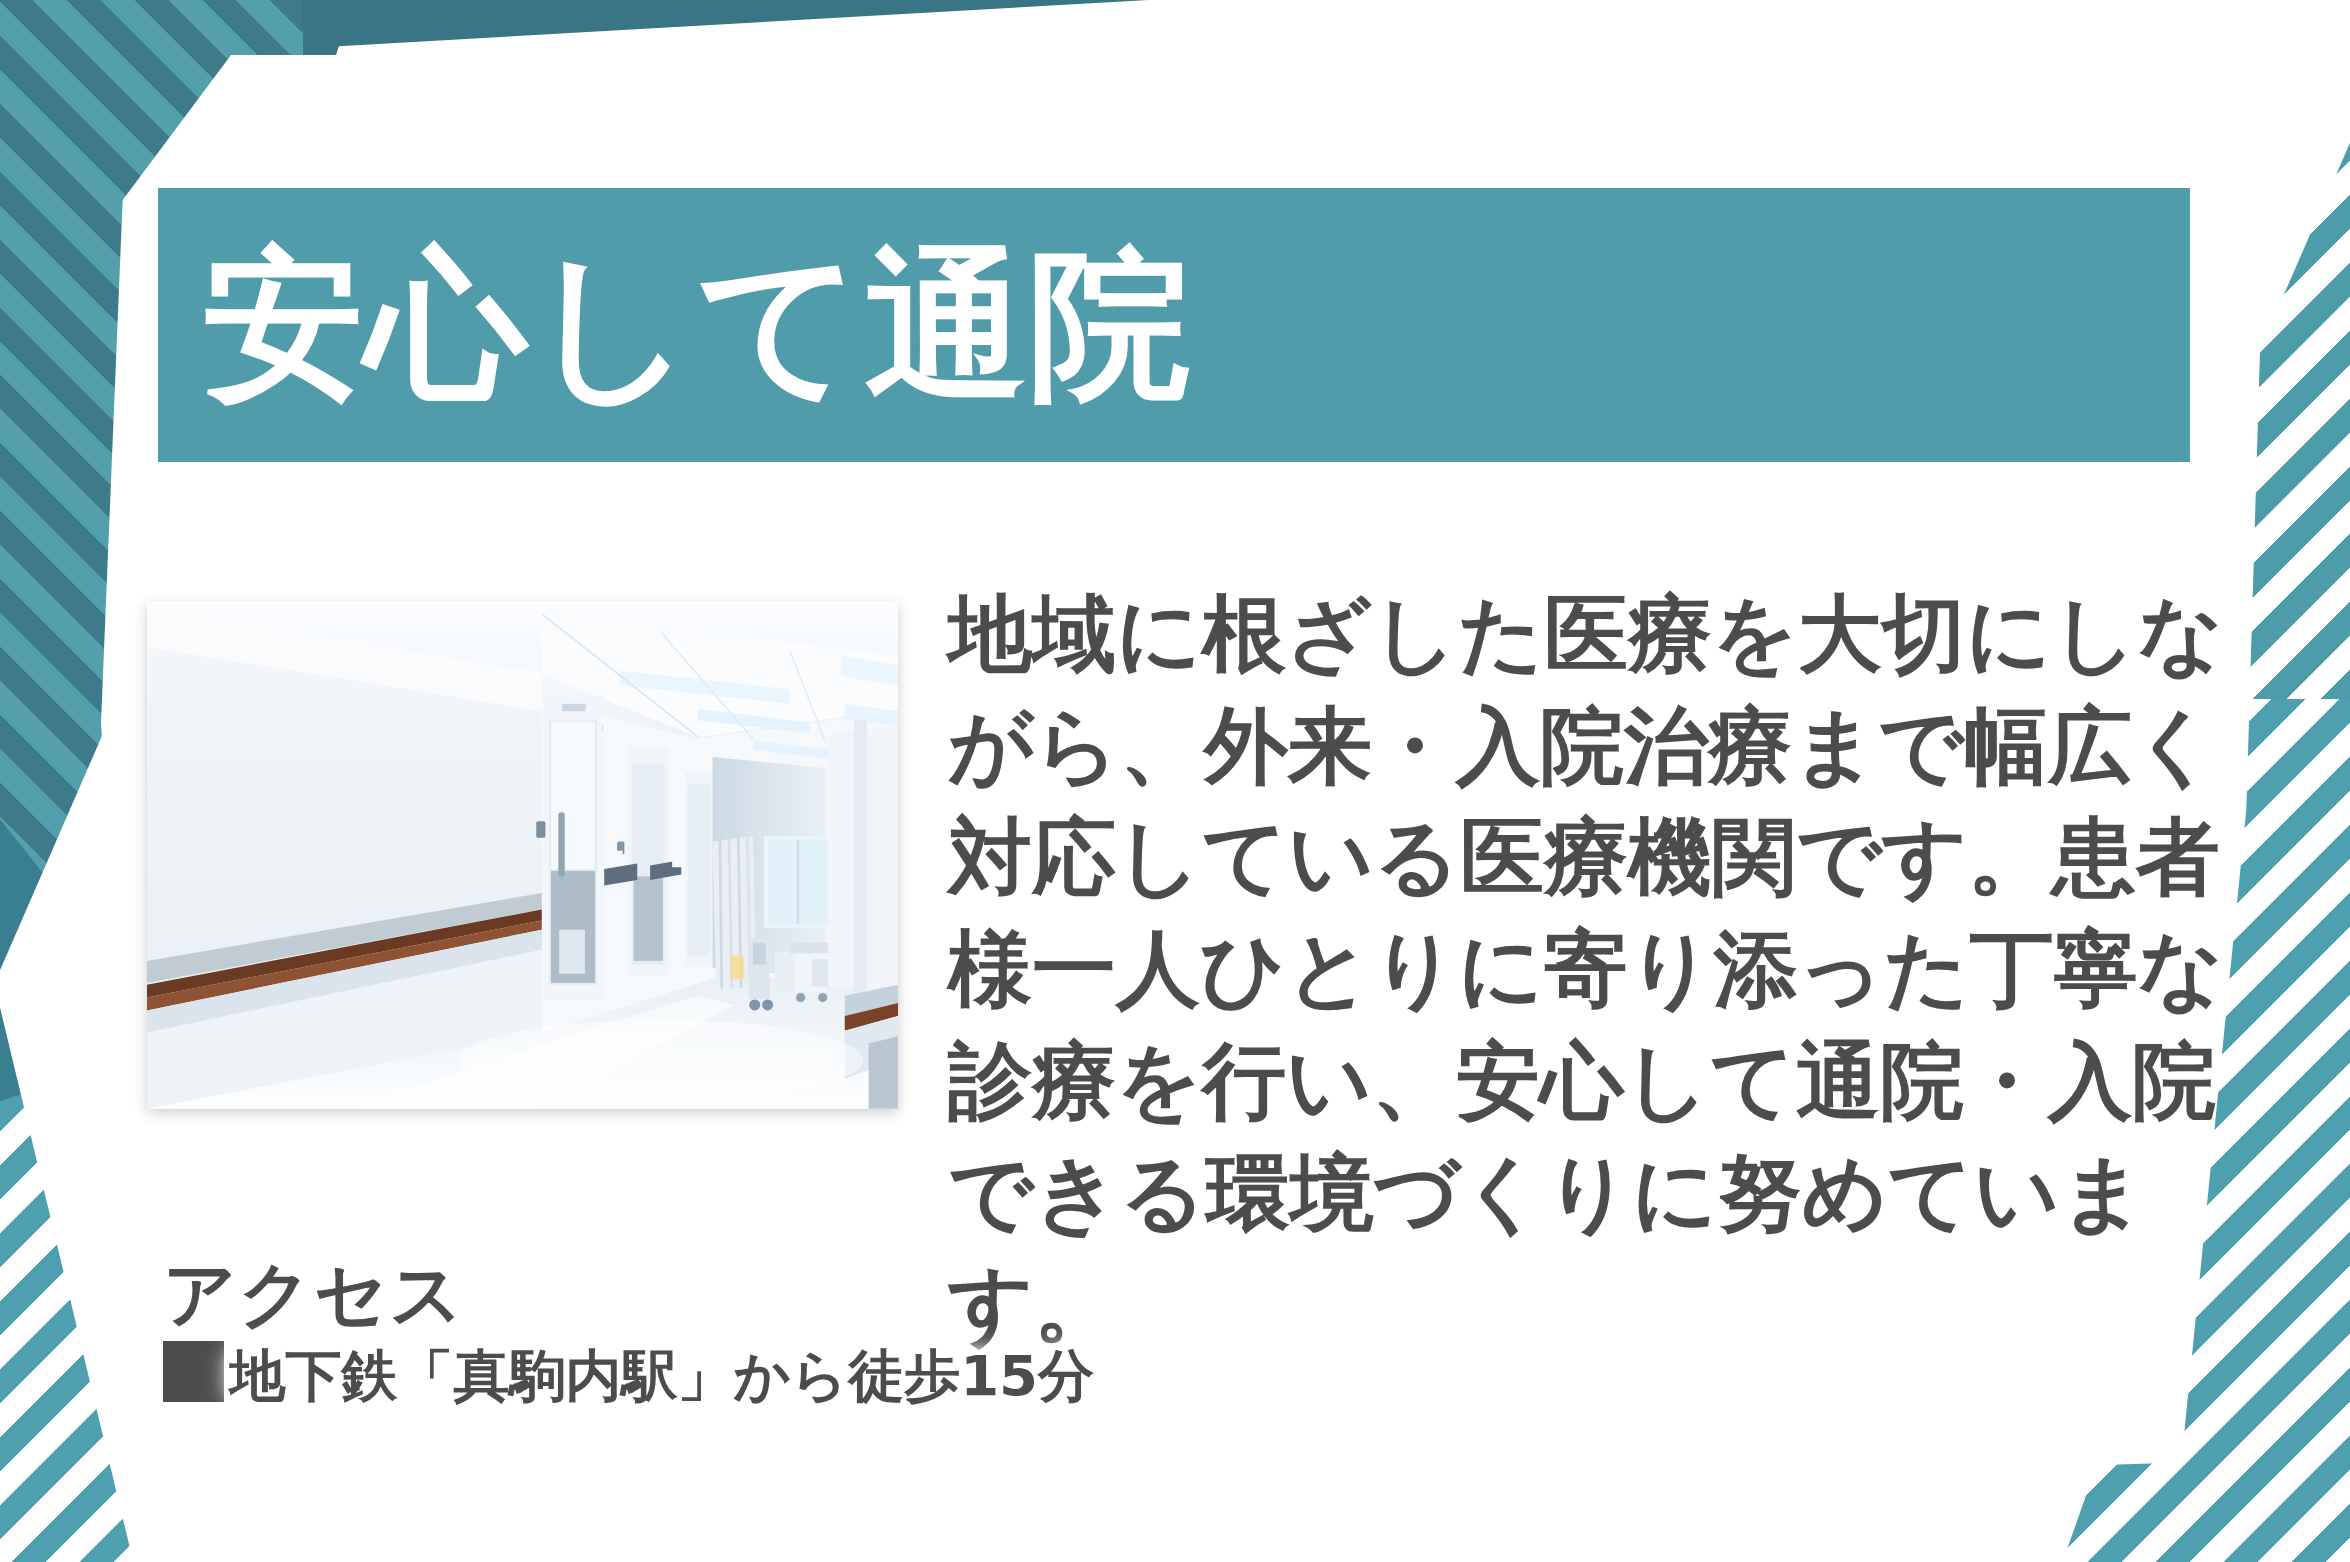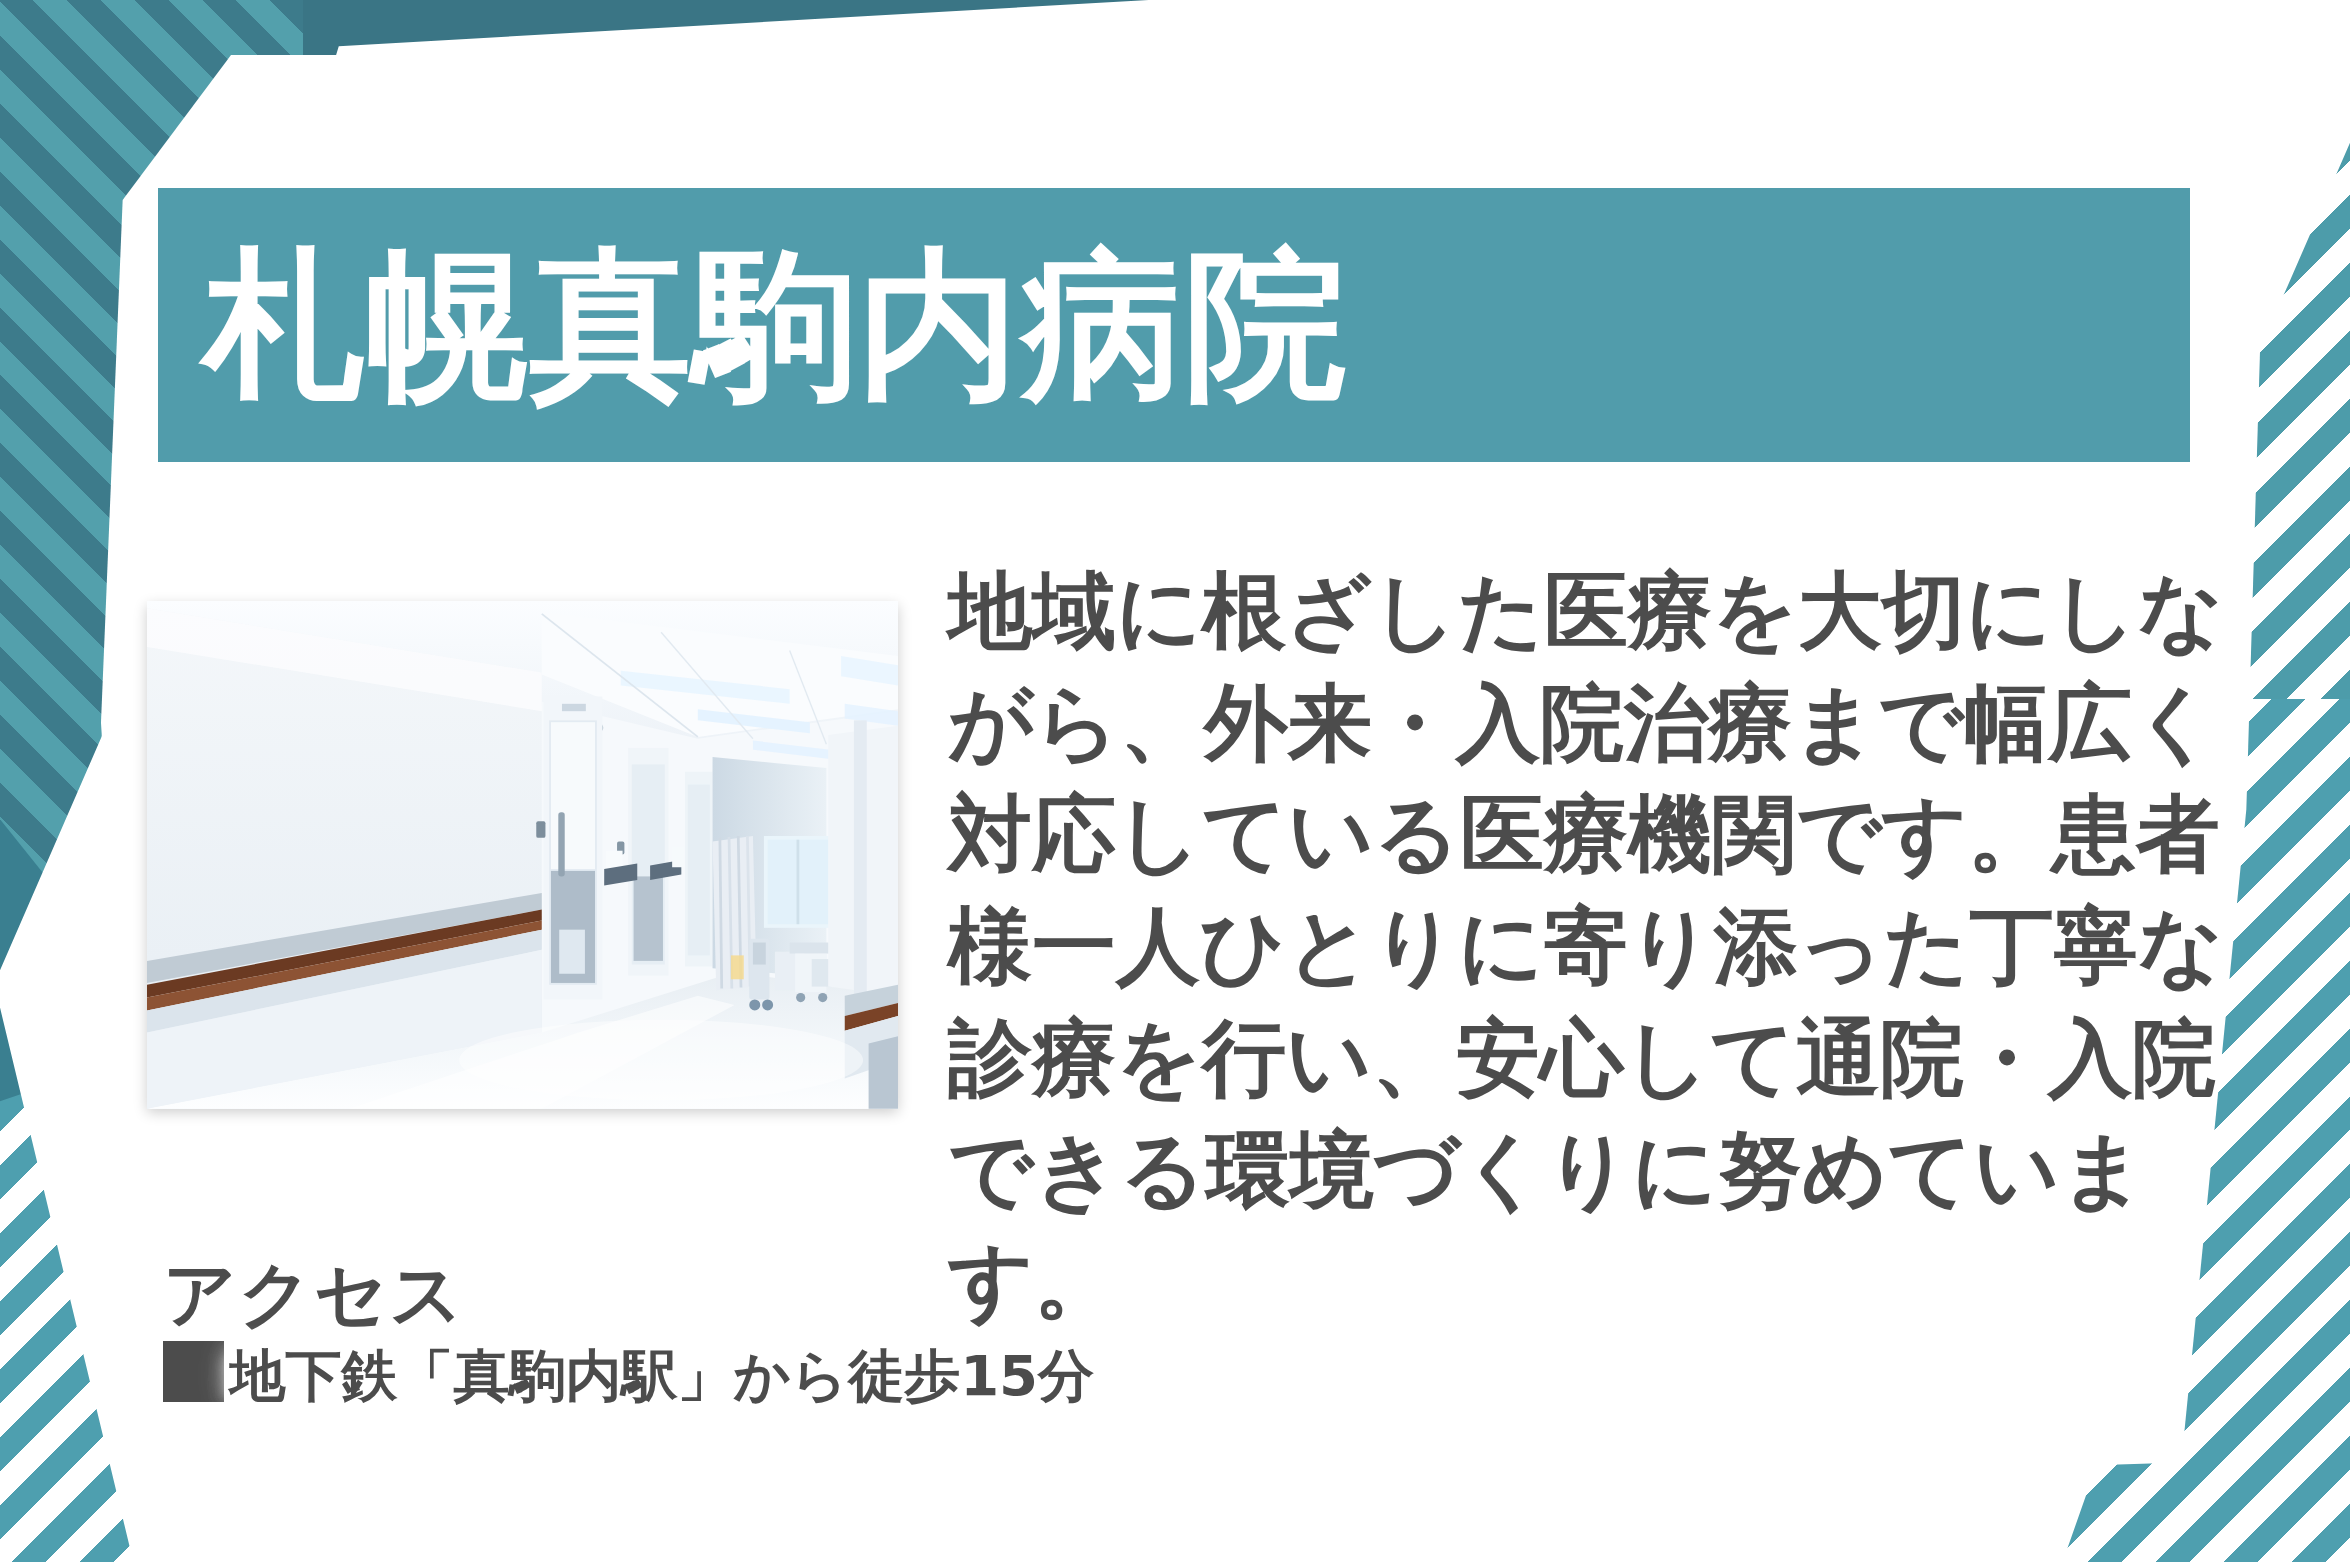--- a/index.html
+++ b/index.html
@@ -212,21 +212,21 @@
   }
   .photo {
     position: absolute;
     inset: 0;
   }
 
   
   .description {
     position: absolute;
     left: 948px;
-    top: 556px;
+    top: 579px;
     width: 1286px;
     color: #4c4c4c;
     font-size: 84px;
     font-weight: 700;
     line-height: 1.33;
     letter-spacing: 0px;
     font-family: "DejaVu Sans", "Liberation Sans", sans-serif;
   }
 
   
@@ -275,21 +275,21 @@
   <div class="solid-bl"></div>
   <div class="stripe-bl"></div>
   <div class="solid-br"></div>
   <div class="stripe-br"></div>
   <div class="white-sheet"></div>
   <div class="content-sheet"></div>
 
   <div class="content">
 
     <div class="title-banner">
-      <div class="title-text">札幌真駒内病院</div>
+      <div class="title-text">安心して通院</div>
     </div>
 
     <div class="photo-frame">
       <svg class="photo" viewBox="0 0 818 553" preserveAspectRatio="none">
         <defs>
           <linearGradient id="wallG" x1="0" y1="0" x2="0" y2="1">
             <stop offset="0%" stop-color="#f4f7fa"></stop>
             <stop offset="70%" stop-color="#eaf0f5"></stop>
             <stop offset="100%" stop-color="#dfe7ee"></stop>
           </linearGradient>

